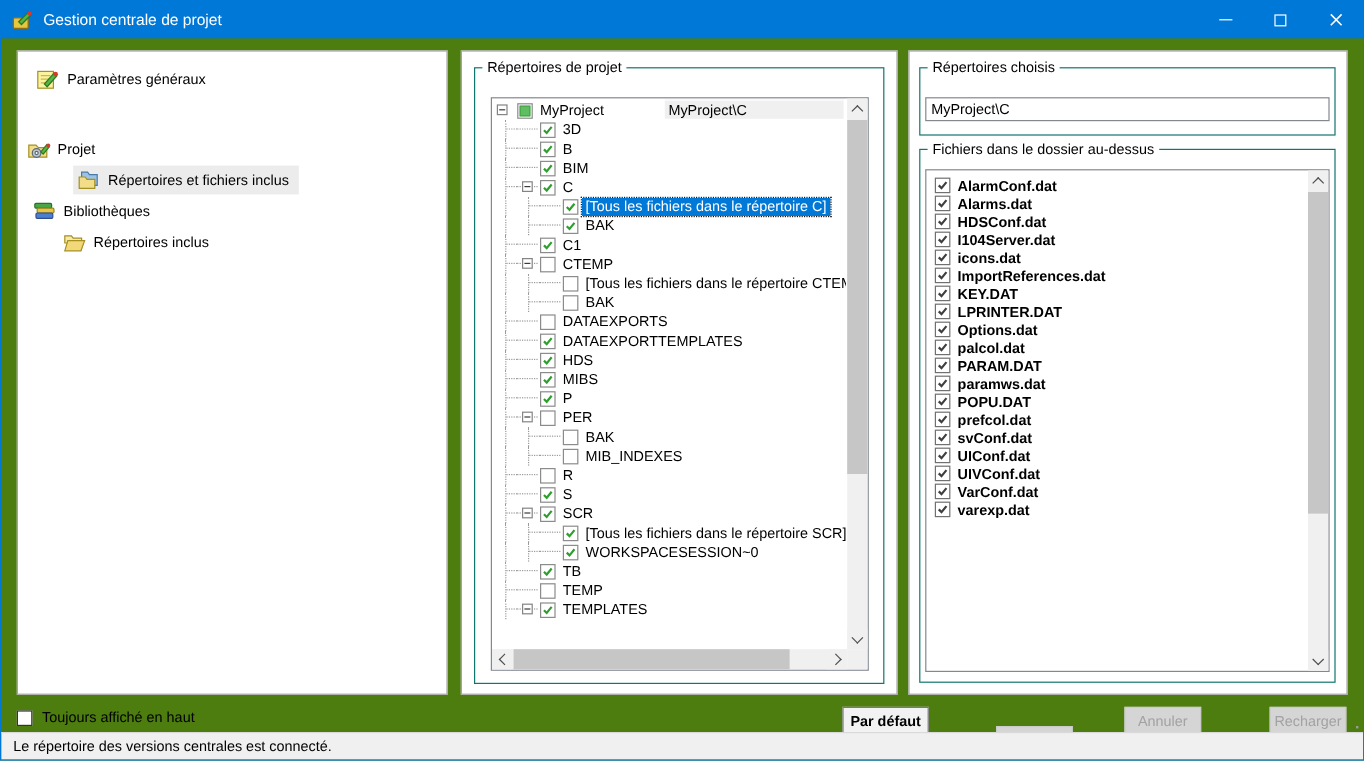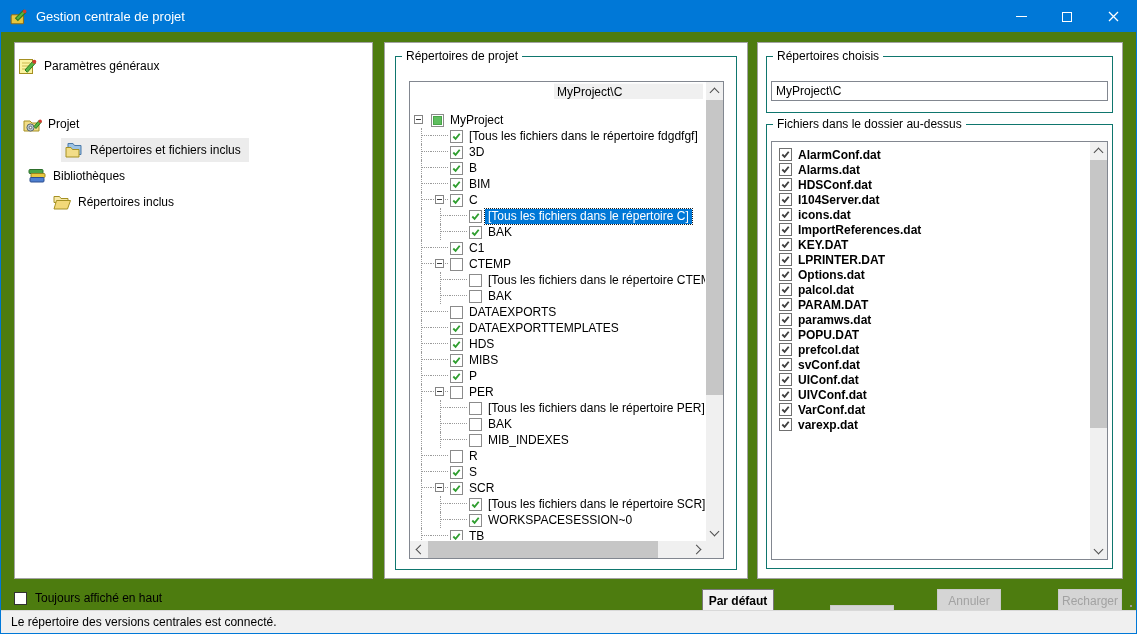--- a/index.html
+++ b/index.html
@@ -32,21 +32,21 @@
   .gb-files{left:8px;top:81px;right:9px;bottom:9px;}
   
   .sidebar-list{padding-top:10px;}
   .srow{height:26px;display:flex;align-items:center;}
   .srow .shl{display:flex;align-items:center;padding:2px 8px 2px 2px;}
   .srow.selected .shl{background:#ececec;}
   .sicon{width:22px;height:20px;margin-right:5px;flex:none;}
   .slabel{white-space:nowrap;}
   
   .tree{position:absolute;left:13px;top:24px;width:315px;height:478px;border:1px solid #828790;background:#fff;overflow:hidden;}
-  .tree-rows{position:absolute;left:2px;top:2px;right:18px;bottom:18px;overflow:hidden;margin-top:28px;}
+  .tree-rows{position:absolute;left:2px;top:2px;right:18px;bottom:18px;overflow:hidden;}
   .trow{height:16px;display:flex;align-items:center;white-space:nowrap;}
   .cell{width:19px;height:16px;position:relative;flex:none;}
   .guide-v::before{content:"";position:absolute;left:9px;top:0;bottom:0;border-left:1px dotted #9a9a9a;}
   .guide-l::before{content:"";position:absolute;left:9px;top:0;bottom:0;border-left:1px dotted #9a9a9a;}
   .guide-l::after{content:"";position:absolute;top:7px;left:10px;right:0;border-top:1px dotted #9a9a9a;}
   .guide-h::before{content:"";position:absolute;top:7px;left:0;right:2px;border-top:1px dotted #9a9a9a;}
   .cell-exp::before{content:"";position:absolute;top:7px;left:0;right:2px;border-top:1px dotted #9a9a9a;}
   .expbox{position:absolute;left:4px;top:3px;width:9px;height:9px;border:1px solid #848484;background:#fff;}
   .expbox::after{content:"";position:absolute;left:1px;right:1px;top:3px;border-top:1px solid #3c3c3c;}
   .cell-root .expbox{left:2px;}
@@ -125,21 +125,21 @@
       <div class="ctrl">
         <svg width="11" height="11" viewBox="0 0 11 11">
             <path d="M1 1 L10 10 M10 1 L1 10" stroke="#fff" stroke-width="1.3"></path>
           </svg>
       </div>
     </div>
   </div>
 
   <div class="panel left-panel">
     <div class="sidebar-list" id="sidebar-list">
-        <div class="srow" style="padding-left: 0;">
+        <div class="srow" style="padding-left: 12px;">
           <span class="shl">
             <span class="sicon"><svg width="22" height="20" viewBox="0 0 20 20">
                 <rect x="1.5" y="3.5" width="13" height="14" fill="#fbf3a0" stroke="#a59022"></rect>
                 <line x1="4" y1="7" x2="12" y2="7" stroke="#c9b94e"></line>
                 <line x1="4" y1="10" x2="12" y2="10" stroke="#c9b94e"></line>
                 <line x1="4" y1="13" x2="10" y2="13" stroke="#c9b94e"></line>
                 <path d="M7 14 L15 5 L17.3 7.3 L9.3 16.3 Z" fill="#58b544" stroke="#2d7a1f"></path>
                 <circle cx="16.3" cy="5.8" r="2" fill="#d23b2f"></circle>
               </svg></span>
             <span class="slabel">Paramètres généraux</span>
@@ -203,30 +203,20 @@
               <span class="tlabel">MyProject</span>
             </div>
             <div class="trow">
               <span class="cell guide-l"></span>
               <span class="cell guide-h"></span>
               <span class="cb">
                 <svg width="11" height="11" viewBox="0 0 12 12">
                   <path d="M2.5 6 L5 8.5 L9.5 3" fill="none" stroke="#2f9e2f" stroke-width="2"></path>
                 </svg>
               </span>
-              <span class="tlabel">[Tous les fichiers dans le répertoire fdgdfgf]</span>
-            </div>
-            <div class="trow">
-              <span class="cell guide-l"></span>
-              <span class="cell guide-h"></span>
-              <span class="cb">
-                <svg width="11" height="11" viewBox="0 0 12 12">
-                  <path d="M2.5 6 L5 8.5 L9.5 3" fill="none" stroke="#2f9e2f" stroke-width="2"></path>
-                </svg>
-              </span>
               <span class="tlabel">3D</span>
             </div>
             <div class="trow">
               <span class="cell guide-l"></span>
               <span class="cell guide-h"></span>
               <span class="cb">
                 <svg width="11" height="11" viewBox="0 0 12 12">
                   <path d="M2.5 6 L5 8.5 L9.5 3" fill="none" stroke="#2f9e2f" stroke-width="2"></path>
                 </svg>
               </span>
@@ -354,27 +344,20 @@
               </span>
               <span class="tlabel">P</span>
             </div>
             <div class="trow">
               <span class="cell guide-l"></span>
               <span class="cell cell-exp">
                 <span class="expbox"></span>
               </span>
               <span class="cb"></span>
               <span class="tlabel">PER</span>
-            </div>
-            <div class="trow">
-              <span class="cell guide-v"></span>
-              <span class="cell guide-l"></span>
-              <span class="cell guide-h"></span>
-              <span class="cb"></span>
-              <span class="tlabel">[Tous les fichiers dans le répertoire PER]</span>
             </div>
             <div class="trow">
               <span class="cell guide-v"></span>
               <span class="cell guide-l"></span>
               <span class="cell guide-h"></span>
               <span class="cb"></span>
               <span class="tlabel">BAK</span>
             </div>
             <div class="trow">
               <span class="cell guide-v"></span>

